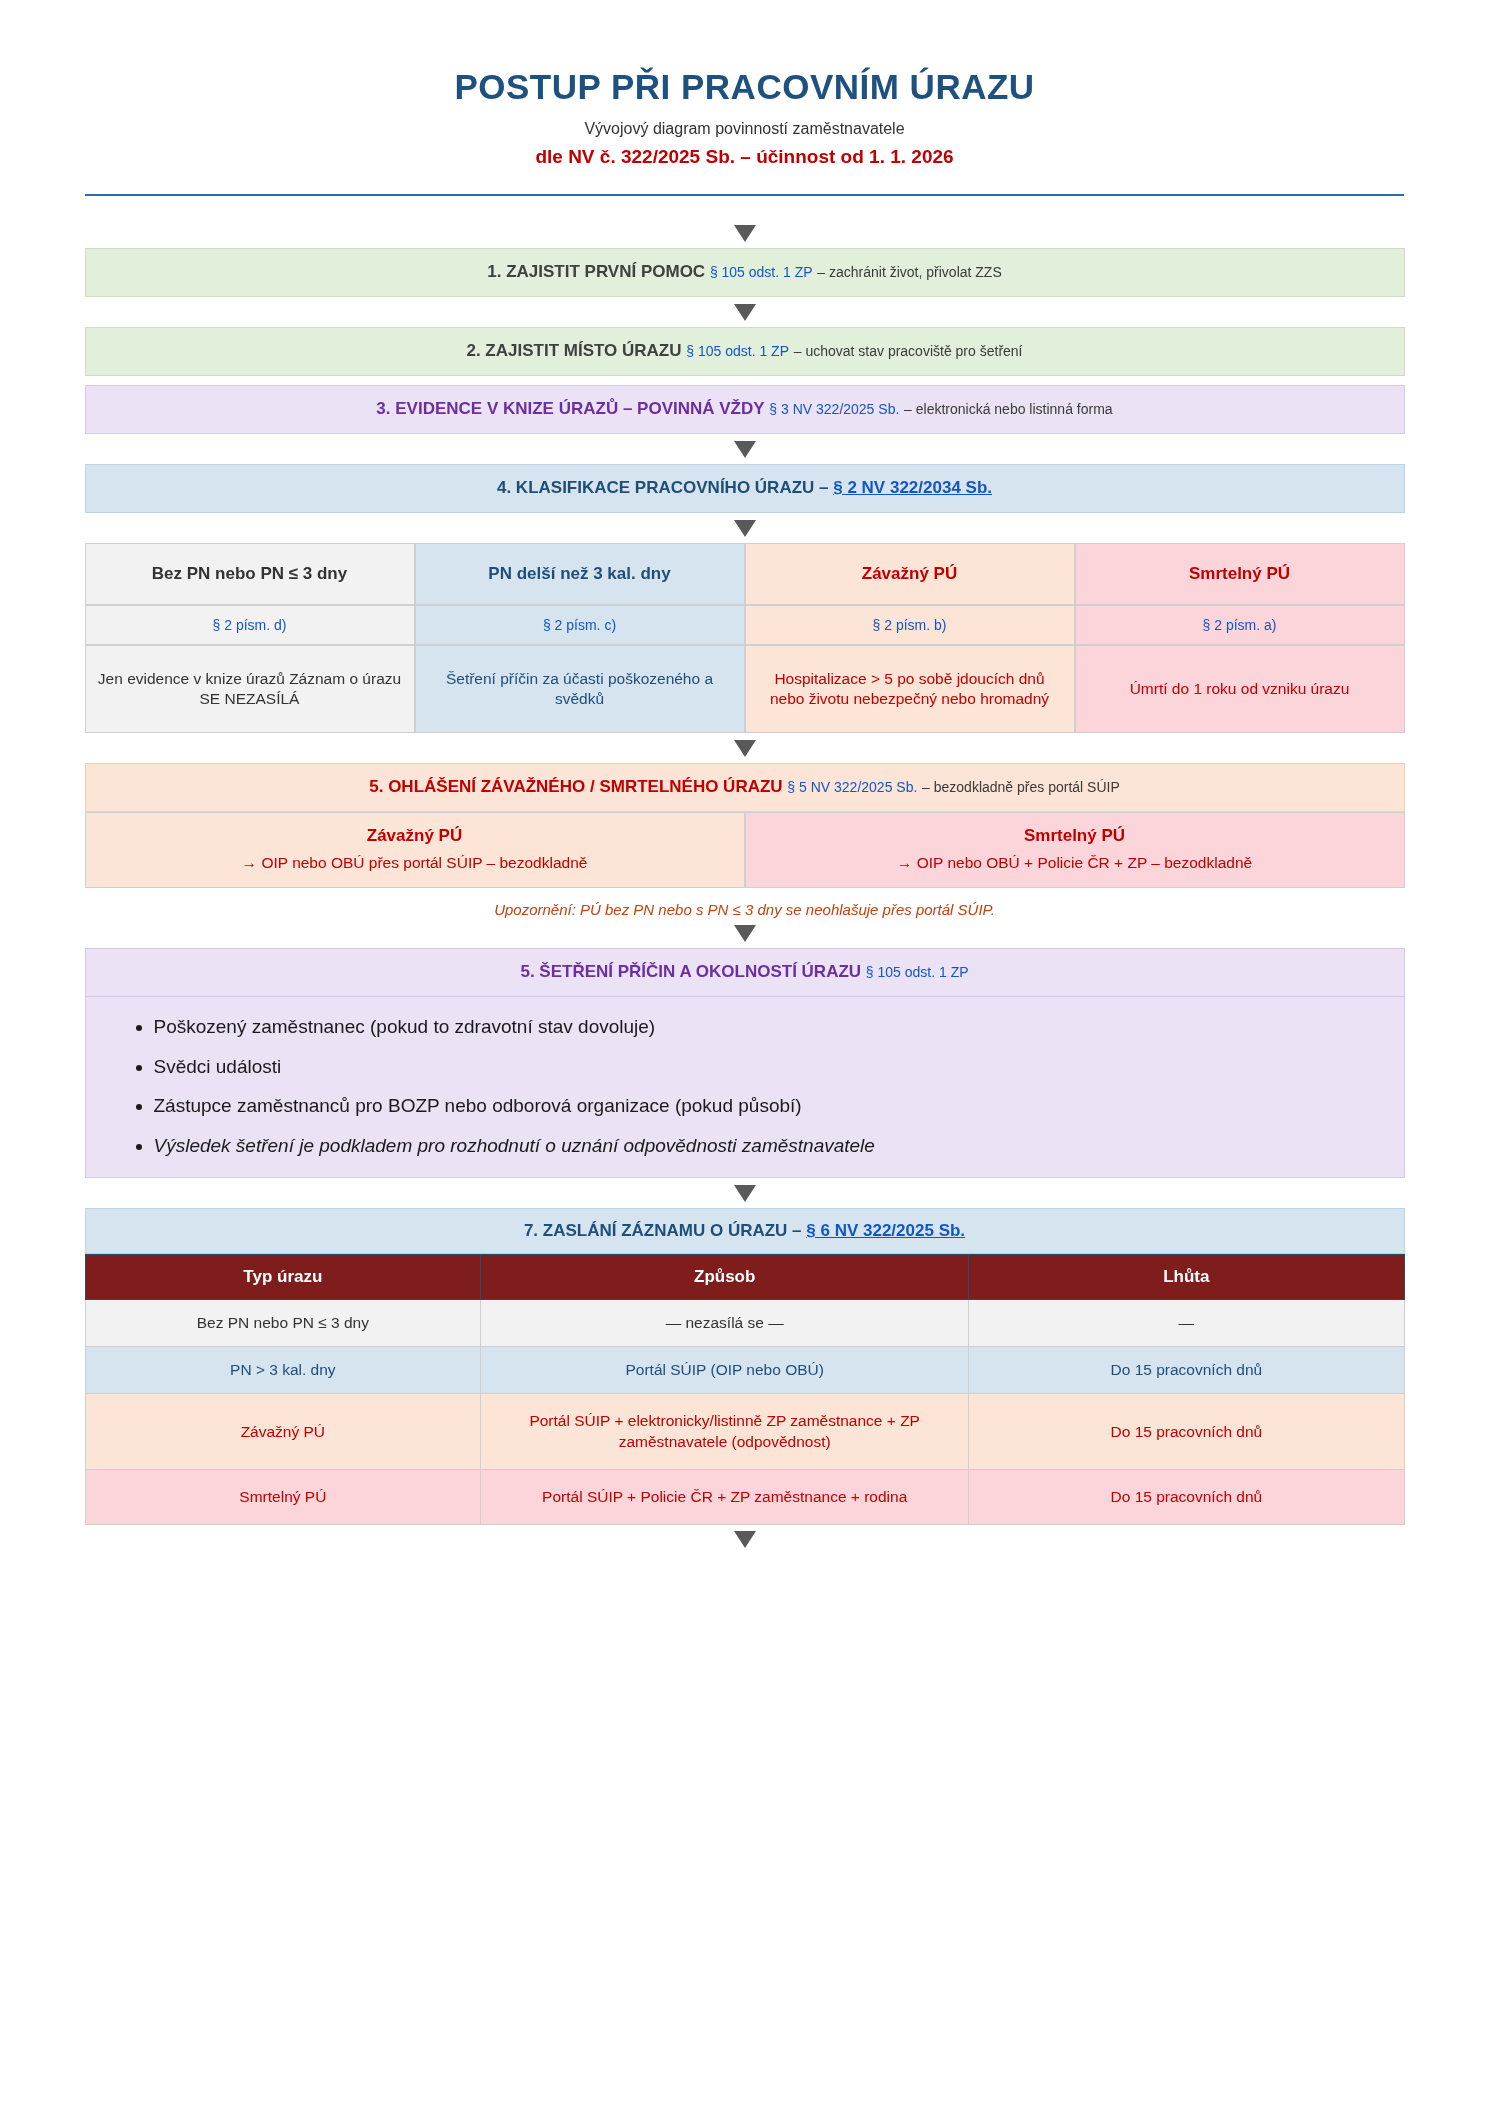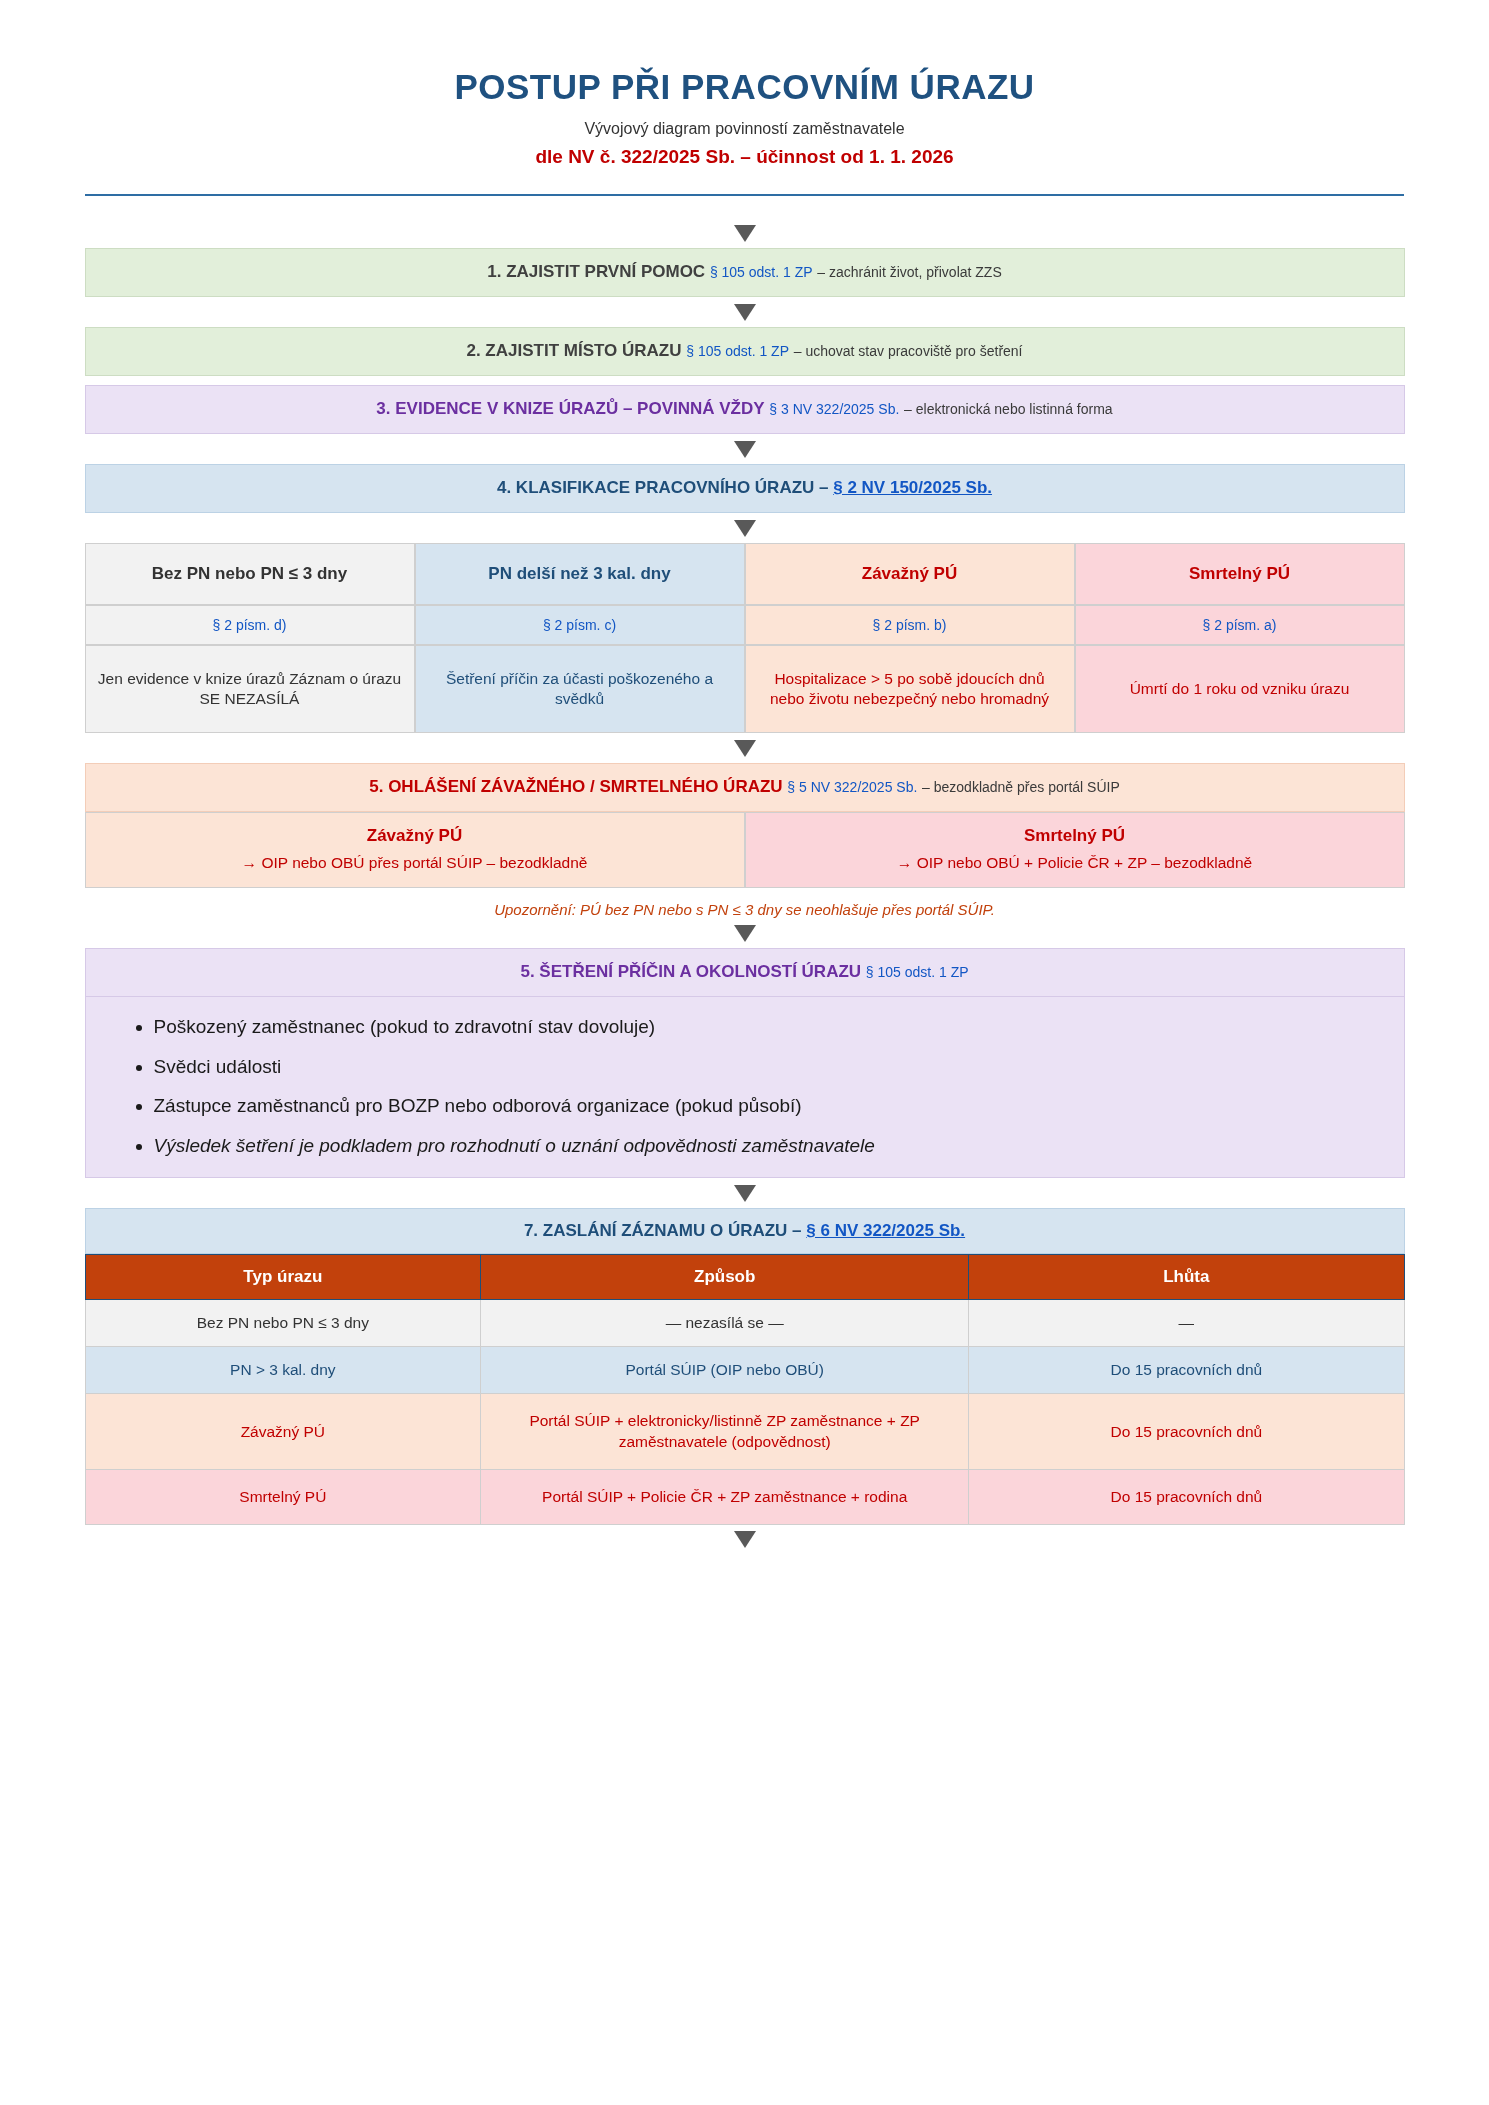--- a/index.html
+++ b/index.html
@@ -230,21 +230,21 @@
     font-size: 17px;
     font-weight: bold;
     color: #1f4e79;
   }
   table.s7 {
     width: 100%;
     border-collapse: collapse;
     table-layout: fixed;
   }
   table.s7 th {
-    background: #c2410c;
+    background: #7f1d1d;
     color: #ffffff;
     font-size: 17px;
     font-weight: bold;
     padding: 12px 8px;
     border: 1px solid #1f4e79;
     text-align: center;
   }
   table.s7 td {
     border: 1px solid #cfcfcf;
     text-align: center;
@@ -303,21 +303,21 @@
       <span class="ref">§ 3 NV 322/2025 Sb.</span>
       <span class="tail">– elektronická nebo listinná forma</span>
     </div>
 
     <div class="arrow">
         <i></i>
       </div>
 
     <div class="band band-step band-blue">
       <span class="step-title t-navy">4. KLASIFIKACE PRACOVNÍHO ÚRAZU –</span>
-      <span class="ref-big">§ 2 NV 150/2025 Sb.</span>
+      <span class="ref-big">§ 2 NV 322/2034 Sb.</span>
     </div>
 
     <div class="arrow">
         <i></i>
       </div>
 
     <div class="class-grid">
 
       <div class="cls-col">
         <div class="cls-cell cls-head bg-gray t-dark">Bez PN nebo PN ≤ 3 dny</div>

